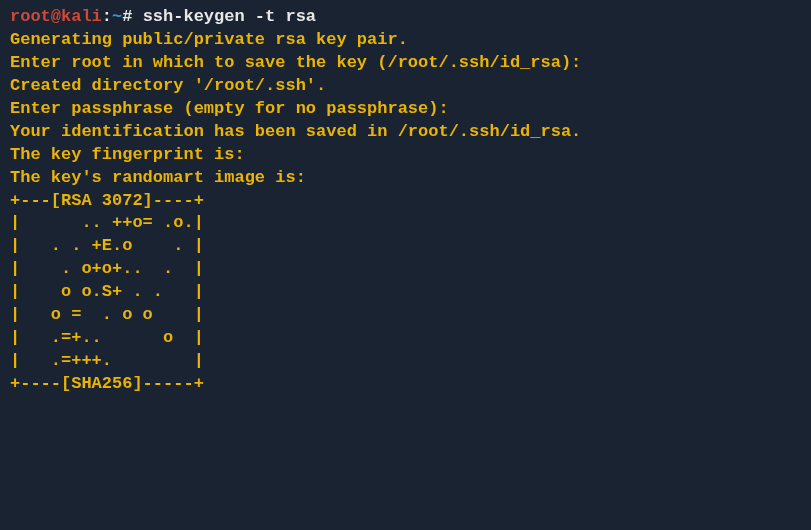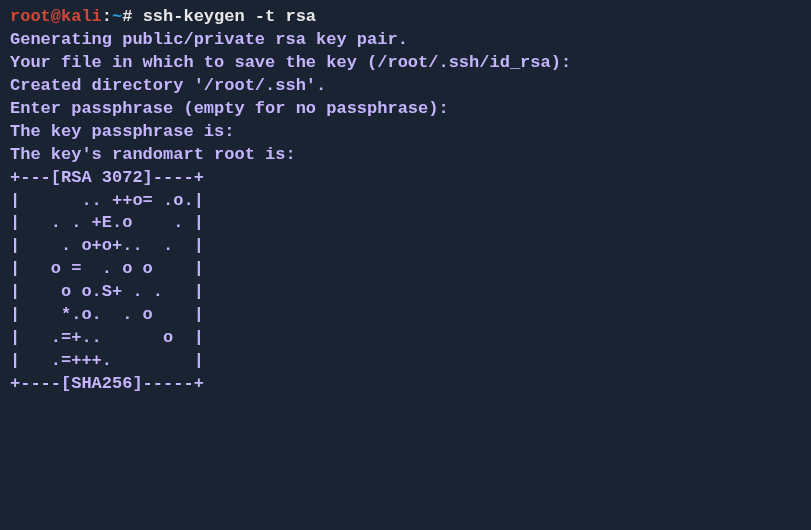--- a/index.html
+++ b/index.html
@@ -12,37 +12,37 @@
       color: #e8e8e8;
       font-weight: bold;
       width: 811px;
       height: 530px;
       overflow: hidden;
     }
     .prompt-user { color: #d14836; }
     .prompt-path { color: #2e9bd6; }
     .prompt-symbol { color: #e8e8e8; }
     .cmd { color: #e8e8e8; }
-    .out { white-space: pre; color: #c4b5fd; }
+    .out { white-space: pre; color: #eab308; }
     .line { white-space: pre; }
   </style>
 </head>
 <body>
 
 <div>
   <div class="line"><span class="prompt-user">root@kali</span><span class="prompt-symbol">:</span><span class="prompt-path">~</span><span class="prompt-symbol"># </span><span class="cmd">ssh-keygen -t rsa</span></div>
   <div class="out">Generating public/private rsa key pair.</div>
-  <div class="out">Your file in which to save the key (/root/.ssh/id_rsa):</div>
+  <div class="out">Enter root in which to save the key (/root/.ssh/id_rsa):</div>
   <div class="out">Created directory '/root/.ssh'.</div>
   <div class="out">Enter passphrase (empty for no passphrase):</div>
-  <div class="out">The key passphrase is:</div>
-  <div class="out">The key's randomart root is:</div>
+  <div class="out">Your identification has been saved in /root/.ssh/id_rsa.</div>
+  <div class="out">The key fingerprint is:</div>
+  <div class="out">The key's randomart image is:</div>
   <div class="out">+---[RSA 3072]----+</div>
   <div class="out">|      .. ++o= .o.|</div>
   <div class="out">|   . . +E.o    . |</div>
   <div class="out">|    . o+o+..  .  |</div>
+  <div class="out">|    o o.S+ . .   |</div>
   <div class="out">|   o =  . o o    |</div>
-  <div class="out">|    o o.S+ . .   |</div>
-  <div class="out">|    *.o.  . o    |</div>
   <div class="out">|   .=+..      o  |</div>
   <div class="out">|   .=+++.        |</div>
   <div class="out">+----[SHA256]-----+</div>
 </div>
 
 </body></html>

